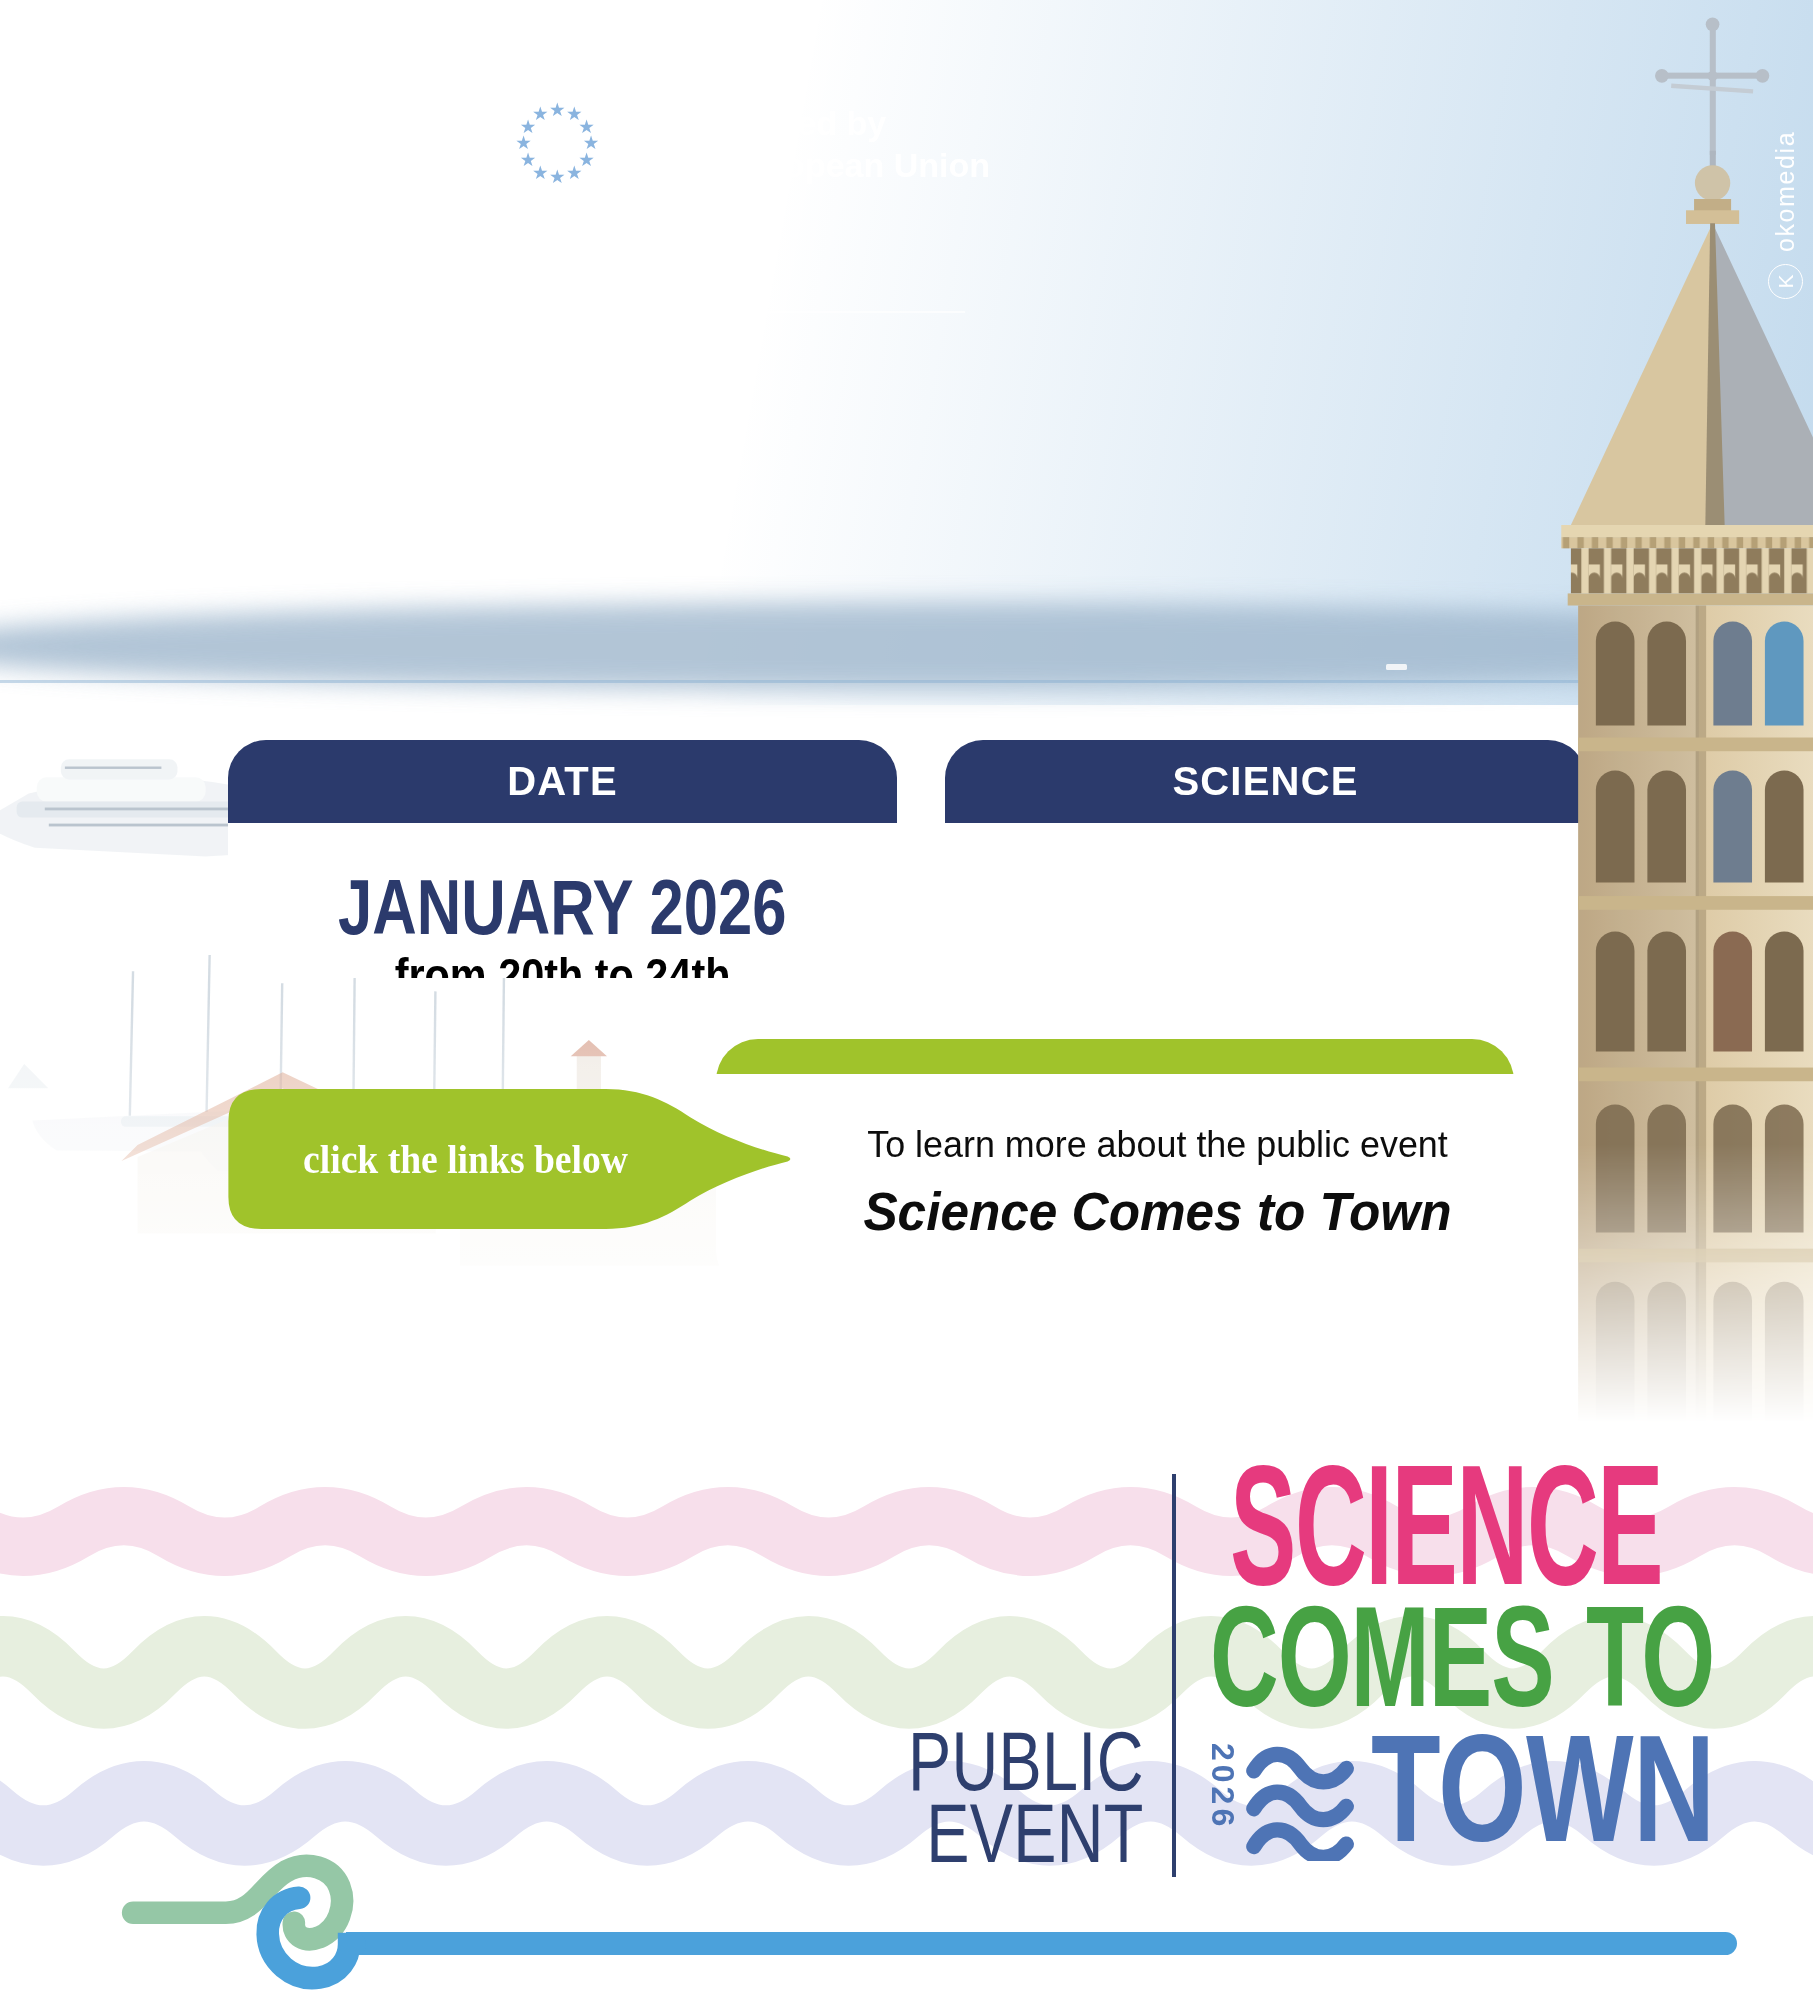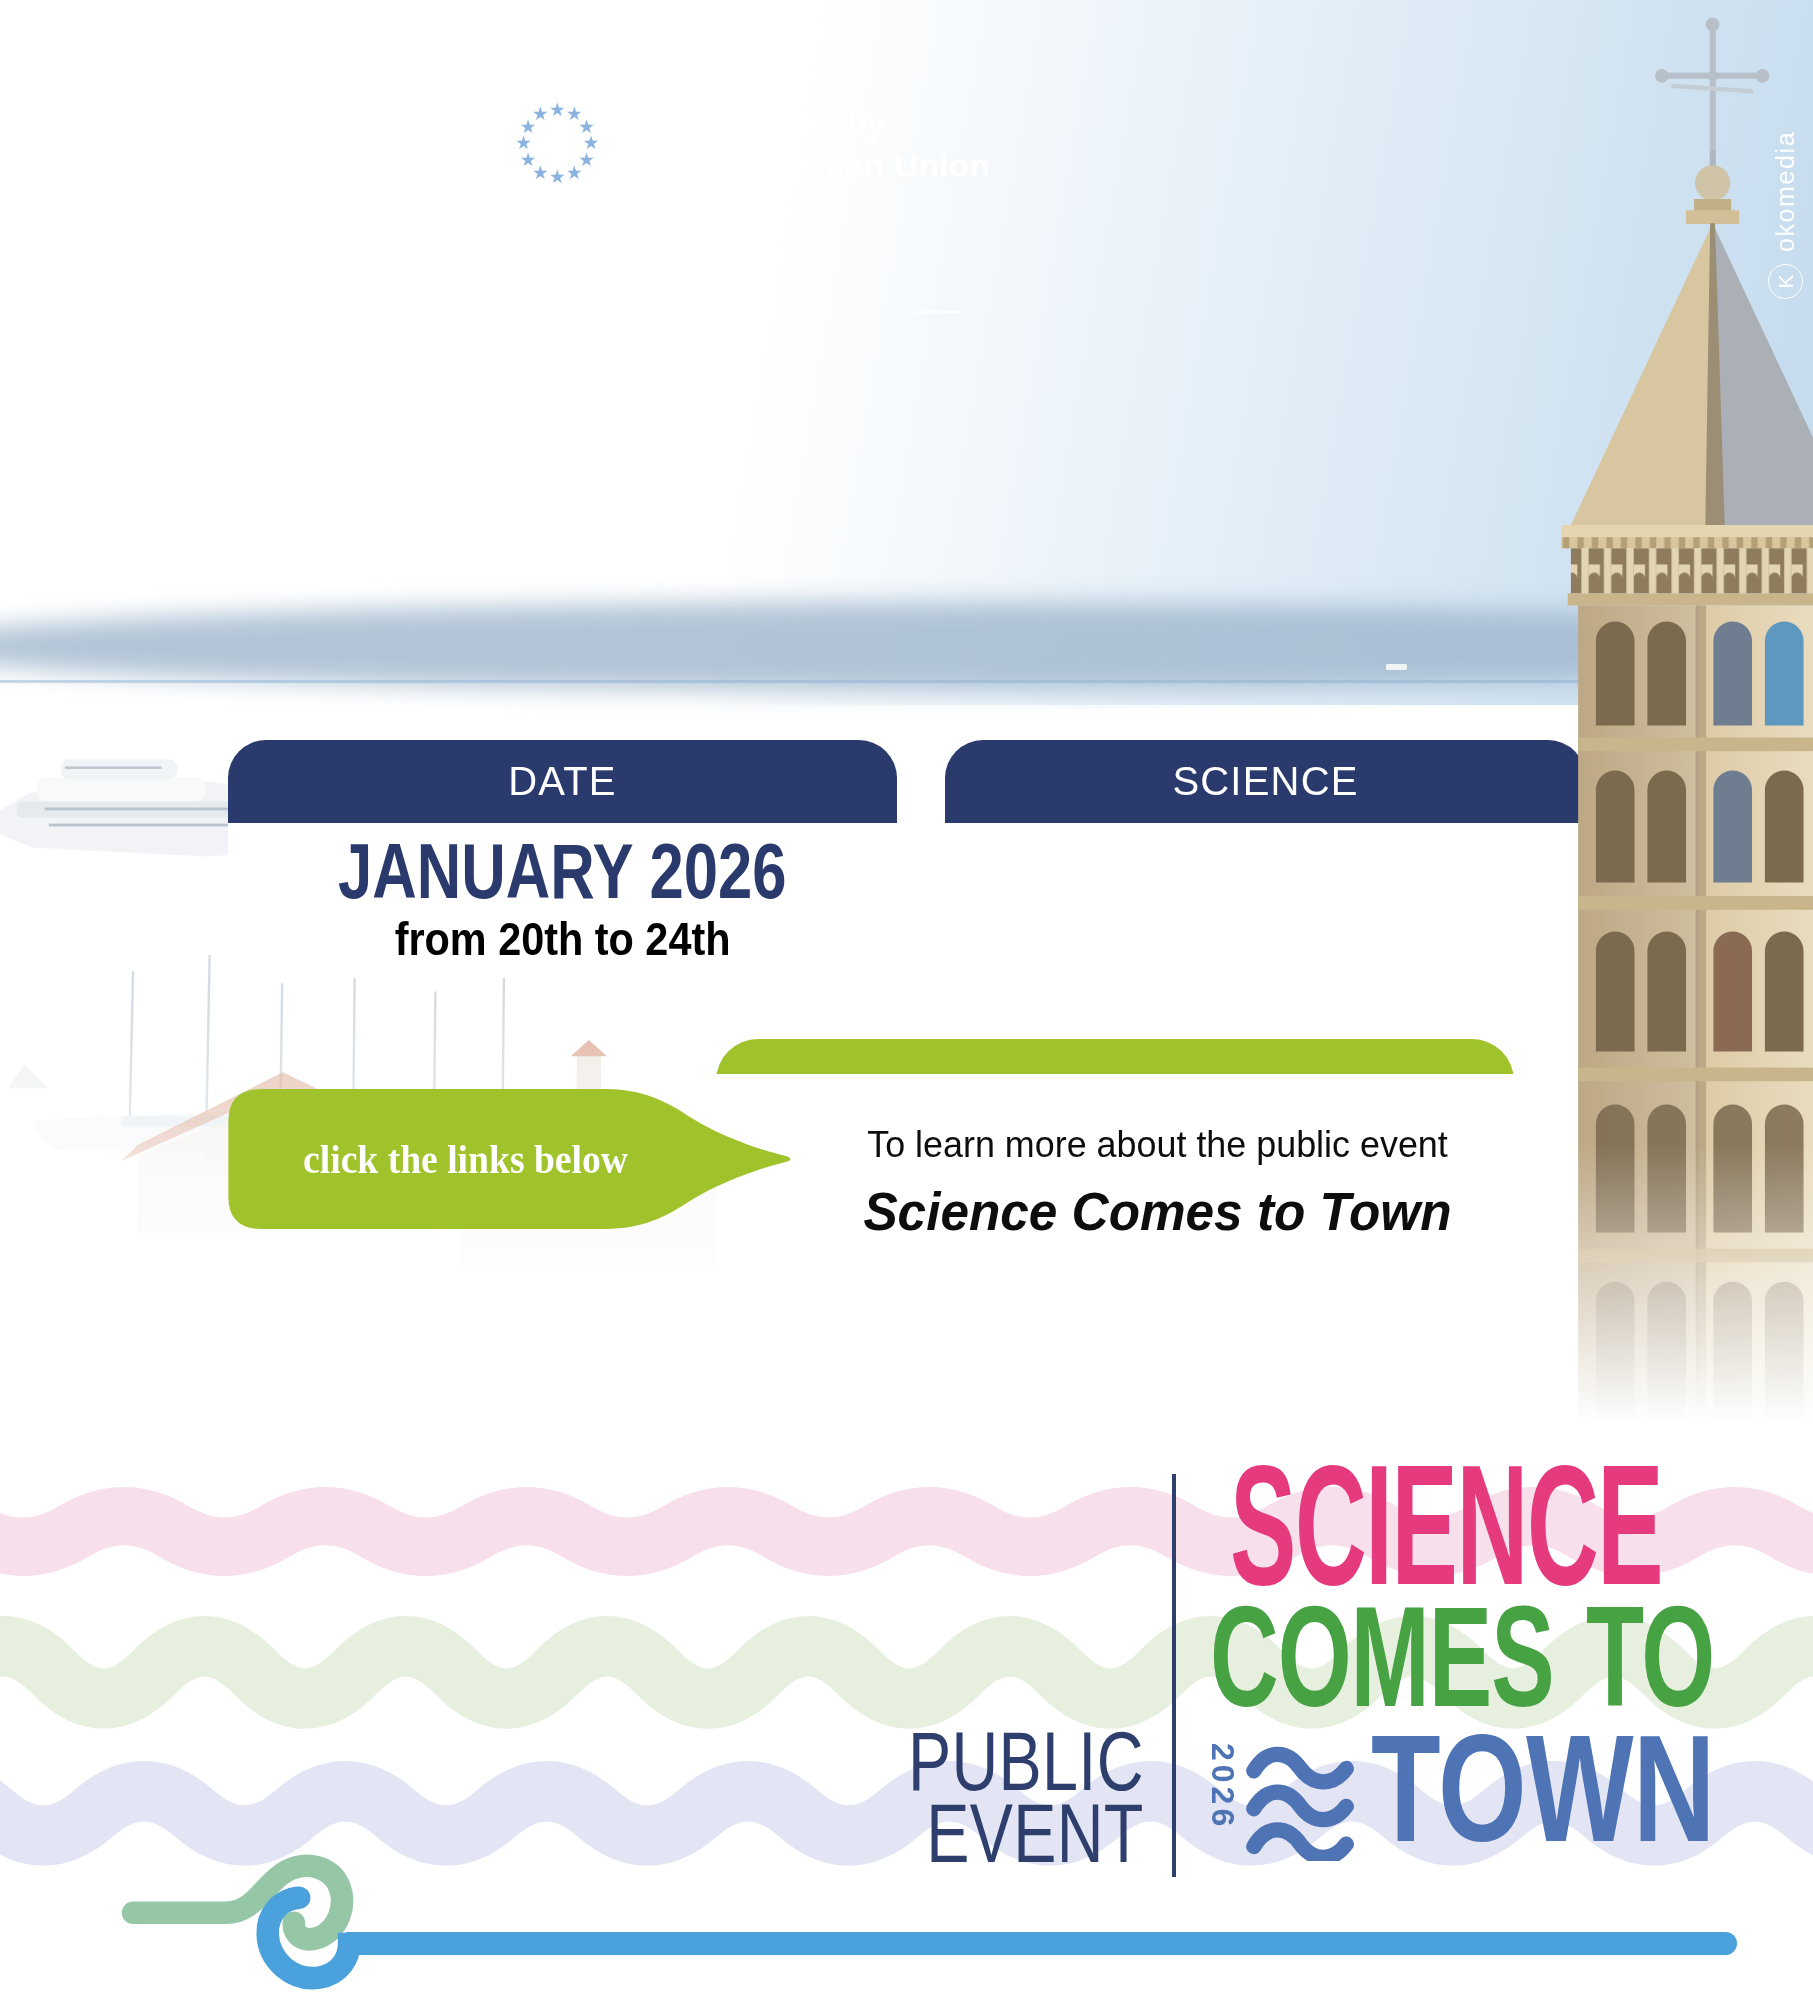--- a/index.html
+++ b/index.html
@@ -44,22 +44,22 @@
   .k-circle{flex:0 0 auto;width:35px;height:35px;border:1.6px solid #fff;border-radius:50%;
     display:flex;align-items:center;justify-content:center;color:#fff;font-size:21px;font-weight:400;}
   .okomedia-text{color:#fff;font-size:25px;font-weight:400;letter-spacing:1.6px;}
 
   
   .card{position:absolute;top:740px;height:238px;background:#fff;border-radius:38px;
     overflow:hidden;z-index:2;}
   .card-date{left:228px;width:669px;}
   .card-location{left:945px;width:641px;}
   .card-header{height:83px;background:#2b3a6c;color:#fff;display:flex;align-items:center;
-    justify-content:center;font-size:40px;font-weight:400;letter-spacing:1.2px;}
-  .card-body{height:155px;display:flex;flex-direction:column;align-items:center;justify-content:center;}
+    justify-content:center;font-size:40px;font-weight:700;letter-spacing:1.2px;}
+  .card-body{height:155px;display:flex;flex-direction:column;align-items:center;justify-content:center;margin-top:36px;}
   .card-title{color:#2b3a6c;font-size:77px;font-weight:700;line-height:.95;white-space:nowrap;
     transform:scaleX(.8);}
   .card-sub{color:#000;font-size:46px;font-weight:700;margin-top:4px;white-space:nowrap;
     transform:scaleX(.9);}
 
   
   .learn-box{position:absolute;left:716px;top:1015px;width:798px;height:253px;background:#fff;
     border-radius:42px;overflow:hidden;z-index:2;margin-top:24px;}
   .learn-strip{height:35px;background:#a0c32b;}
   .learn-content{position:absolute;left:101px;right:16px;top:85px;text-align:center;color:#0d0d0d;}

